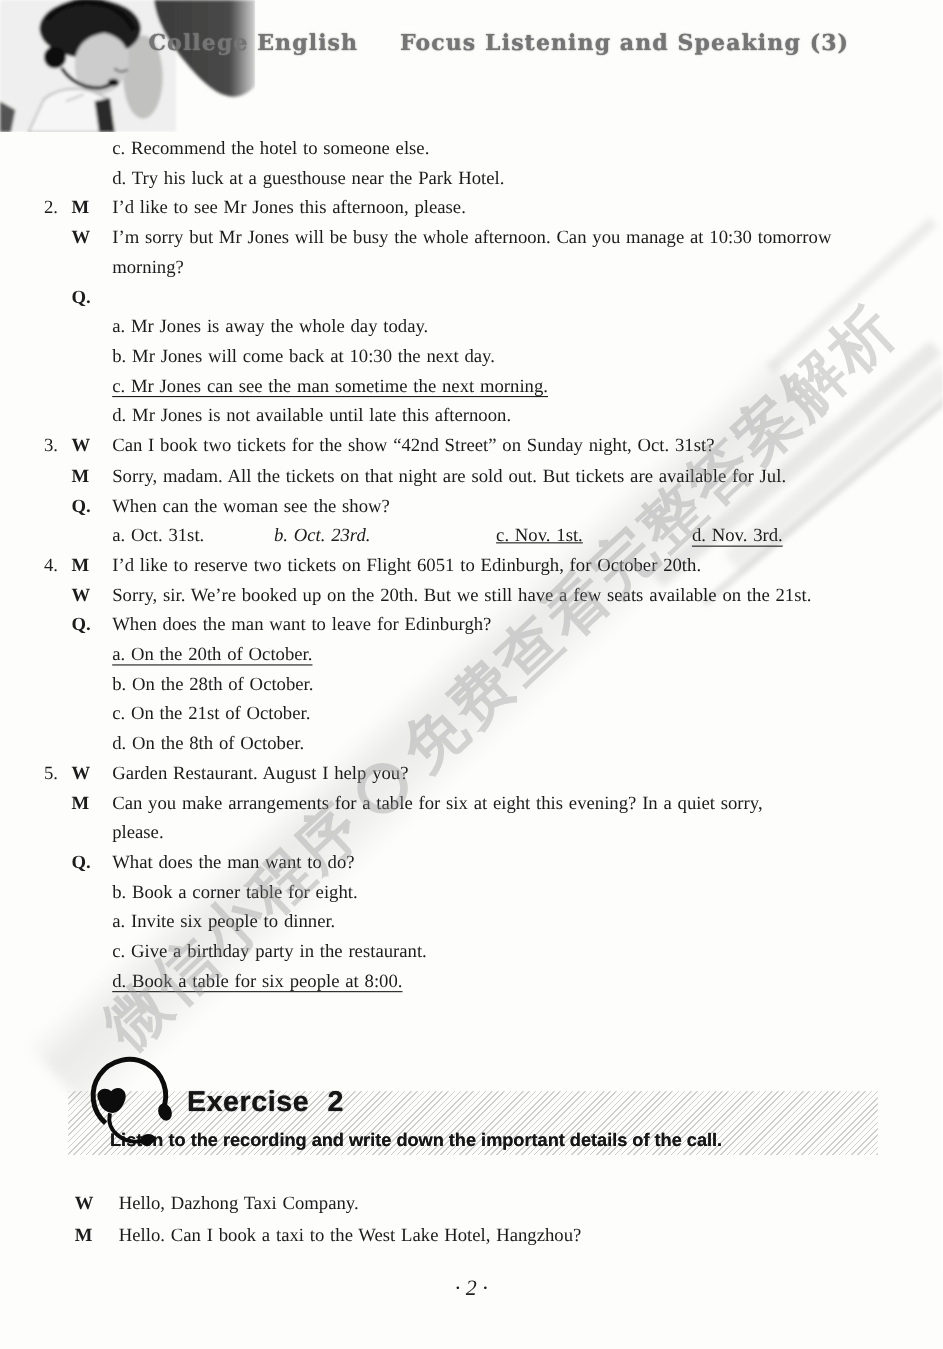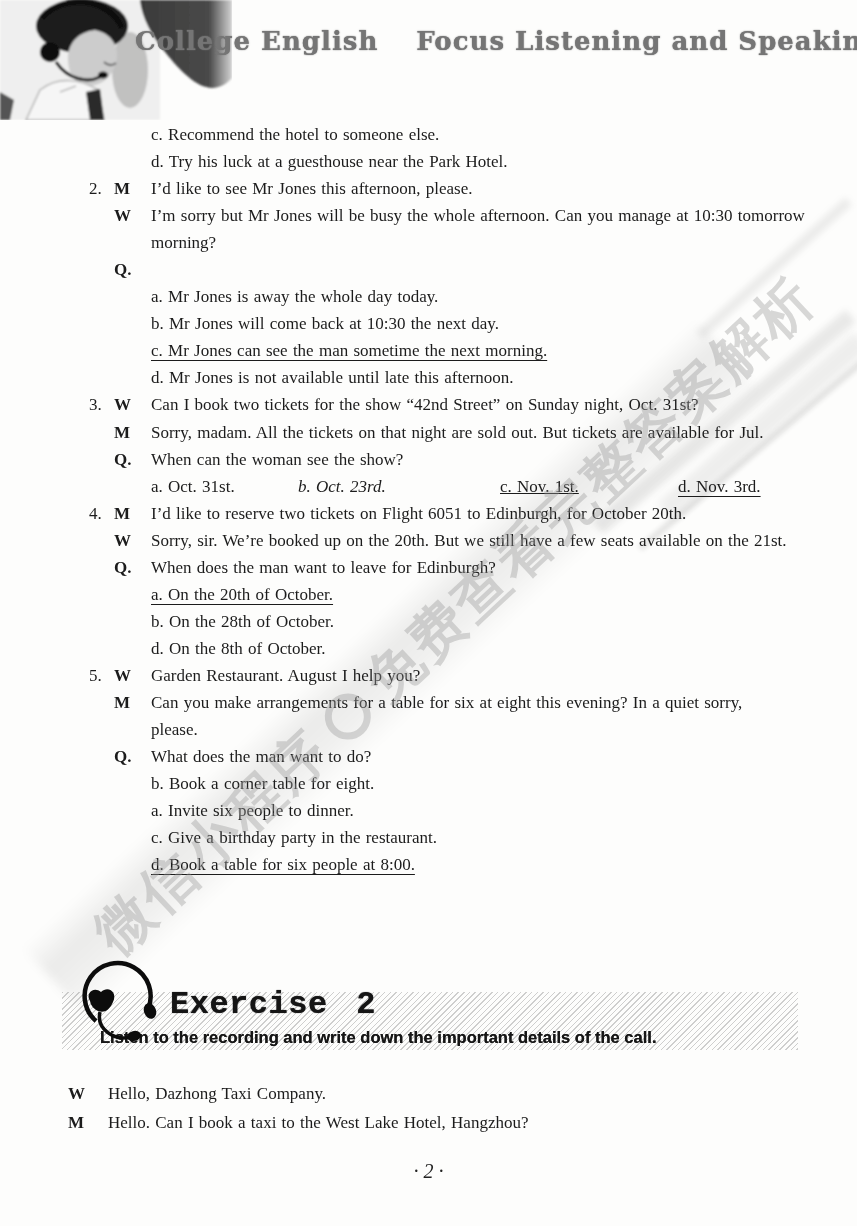--- a/index.html
+++ b/index.html
@@ -9,51 +9,51 @@
     background:#fdfdfc;
     overflow:hidden;
     font-family:"Liberation Serif", serif;
     color:#1c1c1c;
   }
   
   .photo{position:absolute;left:0;top:0;width:232px;height:120px;}
   .page-title{
     position:absolute;left:135px;top:26px;width:680px;
     font-family:"DejaVu Serif", serif;
-    font-weight:bold;font-size:26px;color:#757575;
+    font-weight:bold;font-size:20px;color:#757575;
     letter-spacing:1px;white-space:nowrap;
     text-shadow:0 0 1px rgba(110,110,110,.9), 0 0 2px rgba(140,140,140,.45);
     display:flex;gap:38px;
   }
   
   .transcript{position:absolute;left:0;top:121px;width:857px;z-index:2;}
   .trow{
     display:grid;grid-template-columns:25px 37px 1fr;
-    padding-left:63px;height:27.05px;line-height:27.05px;
-    font-size:17px;white-space:nowrap;word-spacing:1px;margin-left:26px;
+    padding-left:40px;height:27.05px;line-height:27.05px;
+    font-size:17px;white-space:nowrap;word-spacing:1px;
   }
   .tnum{font-size:17px;}
   .tspk{font-weight:bold;}
   .ttxt{}
   .ttxt.cells{display:flex;align-items:center;}
   .tcell{display:inline-block;}
   .tcell.c0{width:147px;}
   .tcell.c1{width:202px;font-style:italic;}
   .tcell.c2{width:178px;text-decoration:underline;}
   .u{text-decoration:underline;text-underline-offset:3.5px;text-decoration-thickness:1.4px;}
   
   .band{
     position:absolute;left:62px;top:992px;width:736px;height:58px;z-index:1;
     background:repeating-linear-gradient(135deg,
       rgba(130,130,130,.38) 0px, rgba(130,130,130,.38) 1px,
       rgba(255,255,255,0) 1px, rgba(255,255,255,0) 4px);
   }
   .ex-heading{
     position:absolute;left:170px;top:986px;z-index:3;
-    font-family:Liberation Mono, monospace;font-weight:bold;font-size:32px;
+    font-family:Liberation Sans, sans-serif;font-weight:bold;font-size:26px;
     color:#151515;word-spacing:9px;letter-spacing:.5px;
     text-shadow:0 0 1px #222;
   }
   .ex-instruction{
     position:absolute;left:100px;top:1028px;z-index:3;
     font-family:"Liberation Sans", sans-serif;font-weight:bold;
     font-size:16.5px;color:#161616;white-space:nowrap;
     text-shadow:0 0 .5px #333;
   }
   .headset{position:absolute;left:80px;top:951px;width:92px;height:96px;z-index:4;}
@@ -240,20 +240,25 @@
         <span class="ttxt u">a. On the 20th of October.</span>
       </div>
       <div class="trow">
         <span class="tnum"></span>
         <span class="tspk"></span>
         <span class="ttxt">b. On the 28th of October.</span>
       </div>
       <div class="trow">
         <span class="tnum"></span>
         <span class="tspk"></span>
+        <span class="ttxt">c. On the 21st of October.</span>
+      </div>
+      <div class="trow">
+        <span class="tnum"></span>
+        <span class="tspk"></span>
         <span class="ttxt">d. On the 8th of October.</span>
       </div>
       <div class="trow">
         <span class="tnum">5.</span>
         <span class="tspk">W</span>
         <span class="ttxt">Garden Restaurant. August I help you?</span>
       </div>
       <div class="trow">
         <span class="tnum"></span>
         <span class="tspk">M</span>

